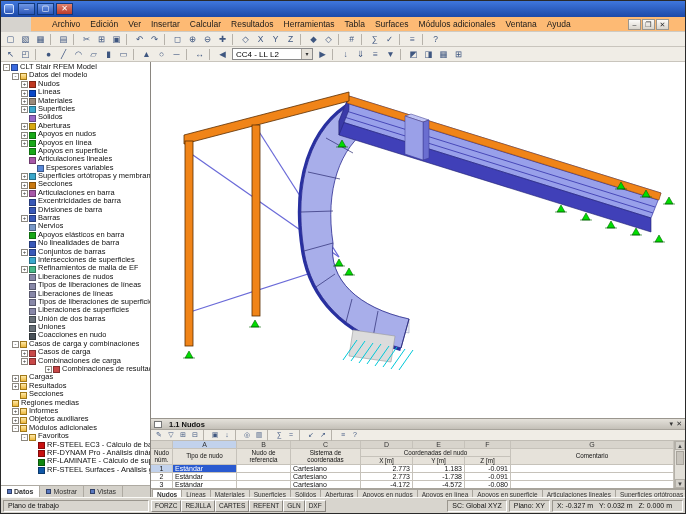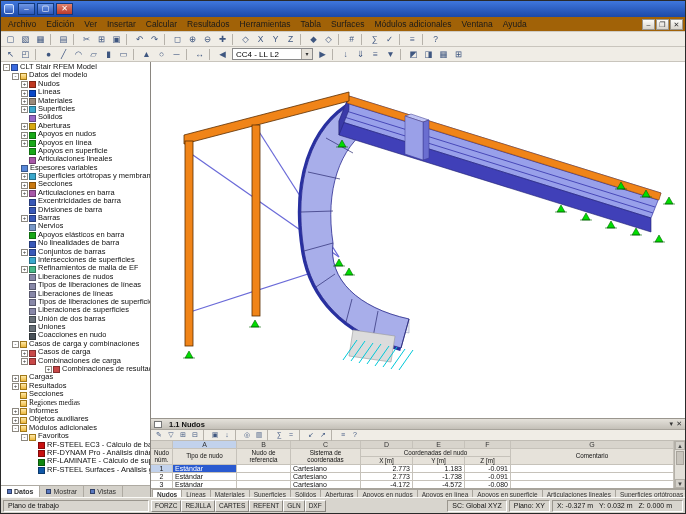--- a/index.html
+++ b/index.html
@@ -6,21 +6,21 @@
   *{box-sizing:border-box;}
   .window{width:686px;height:514px;display:flex;flex-direction:column;font-family:"Liberation Sans",sans-serif;background:#d6d3ce;border:1px solid #2a2a2a;overflow:hidden;position:relative;}
   
   .titlebar{flex:0 0 16px;height:16px;background:linear-gradient(#3f77dd,#1c49a8);display:flex;align-items:center;padding:0 3px;color:#fff;font-size:9px;}
   .app-icon{width:10px;height:10px;border-radius:2px;background:linear-gradient(#7fa8ef,#2b56b8);border:1px solid #cfe0ff;margin-right:4px;flex:0 0 10px;}
   .title-text{white-space:nowrap;overflow:hidden;flex:1;}
   .win-controls{display:flex;gap:2px;}
   .wbtn{width:17px;height:12px;border:1px solid #123a7e;background:linear-gradient(#6f97e6,#2d58ba);font-size:8px;line-height:10px;text-align:center;color:#fff;}
   .wbtn.close{background:linear-gradient(#e2836f,#bb3a2a);}
   
-  .menubar{flex:0 0 15px;height:15px;display:flex;align-items:center;background:#a16207;border-bottom:1px solid #cfcbc3;font-size:8.5px;padding:0 2px;color:#1a1a1a;}
+  .menubar{flex:0 0 15px;height:15px;display:flex;align-items:center;background:#fdba74;border-bottom:1px solid #cfcbc3;font-size:8.5px;padding:0 16px;color:#1a1a1a;margin-left:30px;}
   .menu-item{padding:0 5px;white-space:nowrap;}
   .mdi{margin-left:auto;display:flex;gap:1px;}
   .mdi span{width:13px;height:11px;border:1px solid #9a968e;background:linear-gradient(#fcfbf8,#d9d5cd);font-size:7px;line-height:9px;text-align:center;color:#333;}
   
   .toolbar{flex:0 0 15px;height:15px;display:flex;align-items:center;background:#f0ede6;border-bottom:1px solid #c9c5bd;padding:0 2px;}
   .tb-group{display:flex;align-items:center;}
   .tb-btn{width:15px;height:13px;font-size:8.5px;line-height:13px;text-align:center;color:#3f5780;cursor:default;}
   .tb-sep{width:4px;height:11px;border-left:1px solid #b6b2aa;margin:0 2px;}
   .combo{display:flex;align-items:center;height:12px;border:1px solid #8a8a8a;background:#fff;font-size:8px;margin:0 2px;}
   .combo .val{padding:0 3px;min-width:68px;white-space:nowrap;}
@@ -267,21 +267,21 @@
           <div class="tree-row" style="padding-left: 20px;">
             <span class="exp-sp"></span>
             <span class="ti ti-support"></span>
             <span class="tl">Apoyos en superficie</span>
           </div>
           <div class="tree-row" style="padding-left: 20px;">
             <span class="exp-sp"></span>
             <span class="ti ti-hinge"></span>
             <span class="tl">Articulaciones lineales</span>
           </div>
-          <div class="tree-row" style="padding-left: 12px;">
+          <div class="tree-row" style="padding-left: 28px;">
             <span class="exp-sp"></span>
             <span class="ti ti-thickness"></span>
             <span class="tl">Espesores variables</span>
           </div>
           <div class="tree-row" style="padding-left: 20px;">
             <span class="exp">+</span>
             <span class="ti ti-surface"></span>
             <span class="tl">Superficies ortótropas y membranas</span>
           </div>
           <div class="tree-row" style="padding-left: 20px;">
@@ -407,21 +407,21 @@
           <div class="tree-row" style="padding-left: 11px;">
             <span class="exp">+</span>
             <span class="ti ti-folder-closed"></span>
             <span class="tl">Resultados</span>
           </div>
           <div class="tree-row" style="padding-left: 11px;">
             <span class="exp-sp"></span>
             <span class="ti ti-folder-closed"></span>
             <span class="tl">Secciones</span>
           </div>
-          <div class="tree-row" style="padding-left: 11px; font-family: Liberation Serif, serif;">
+          <div class="tree-row" style="padding-left: 3px;">
             <span class="exp-sp"></span>
             <span class="ti ti-folder-closed"></span>
             <span class="tl">Regiones medias</span>
           </div>
           <div class="tree-row" style="padding-left: 11px;">
             <span class="exp">+</span>
             <span class="ti ti-folder-closed"></span>
             <span class="tl">Informes</span>
           </div>
           <div class="tree-row" style="padding-left: 11px;">

